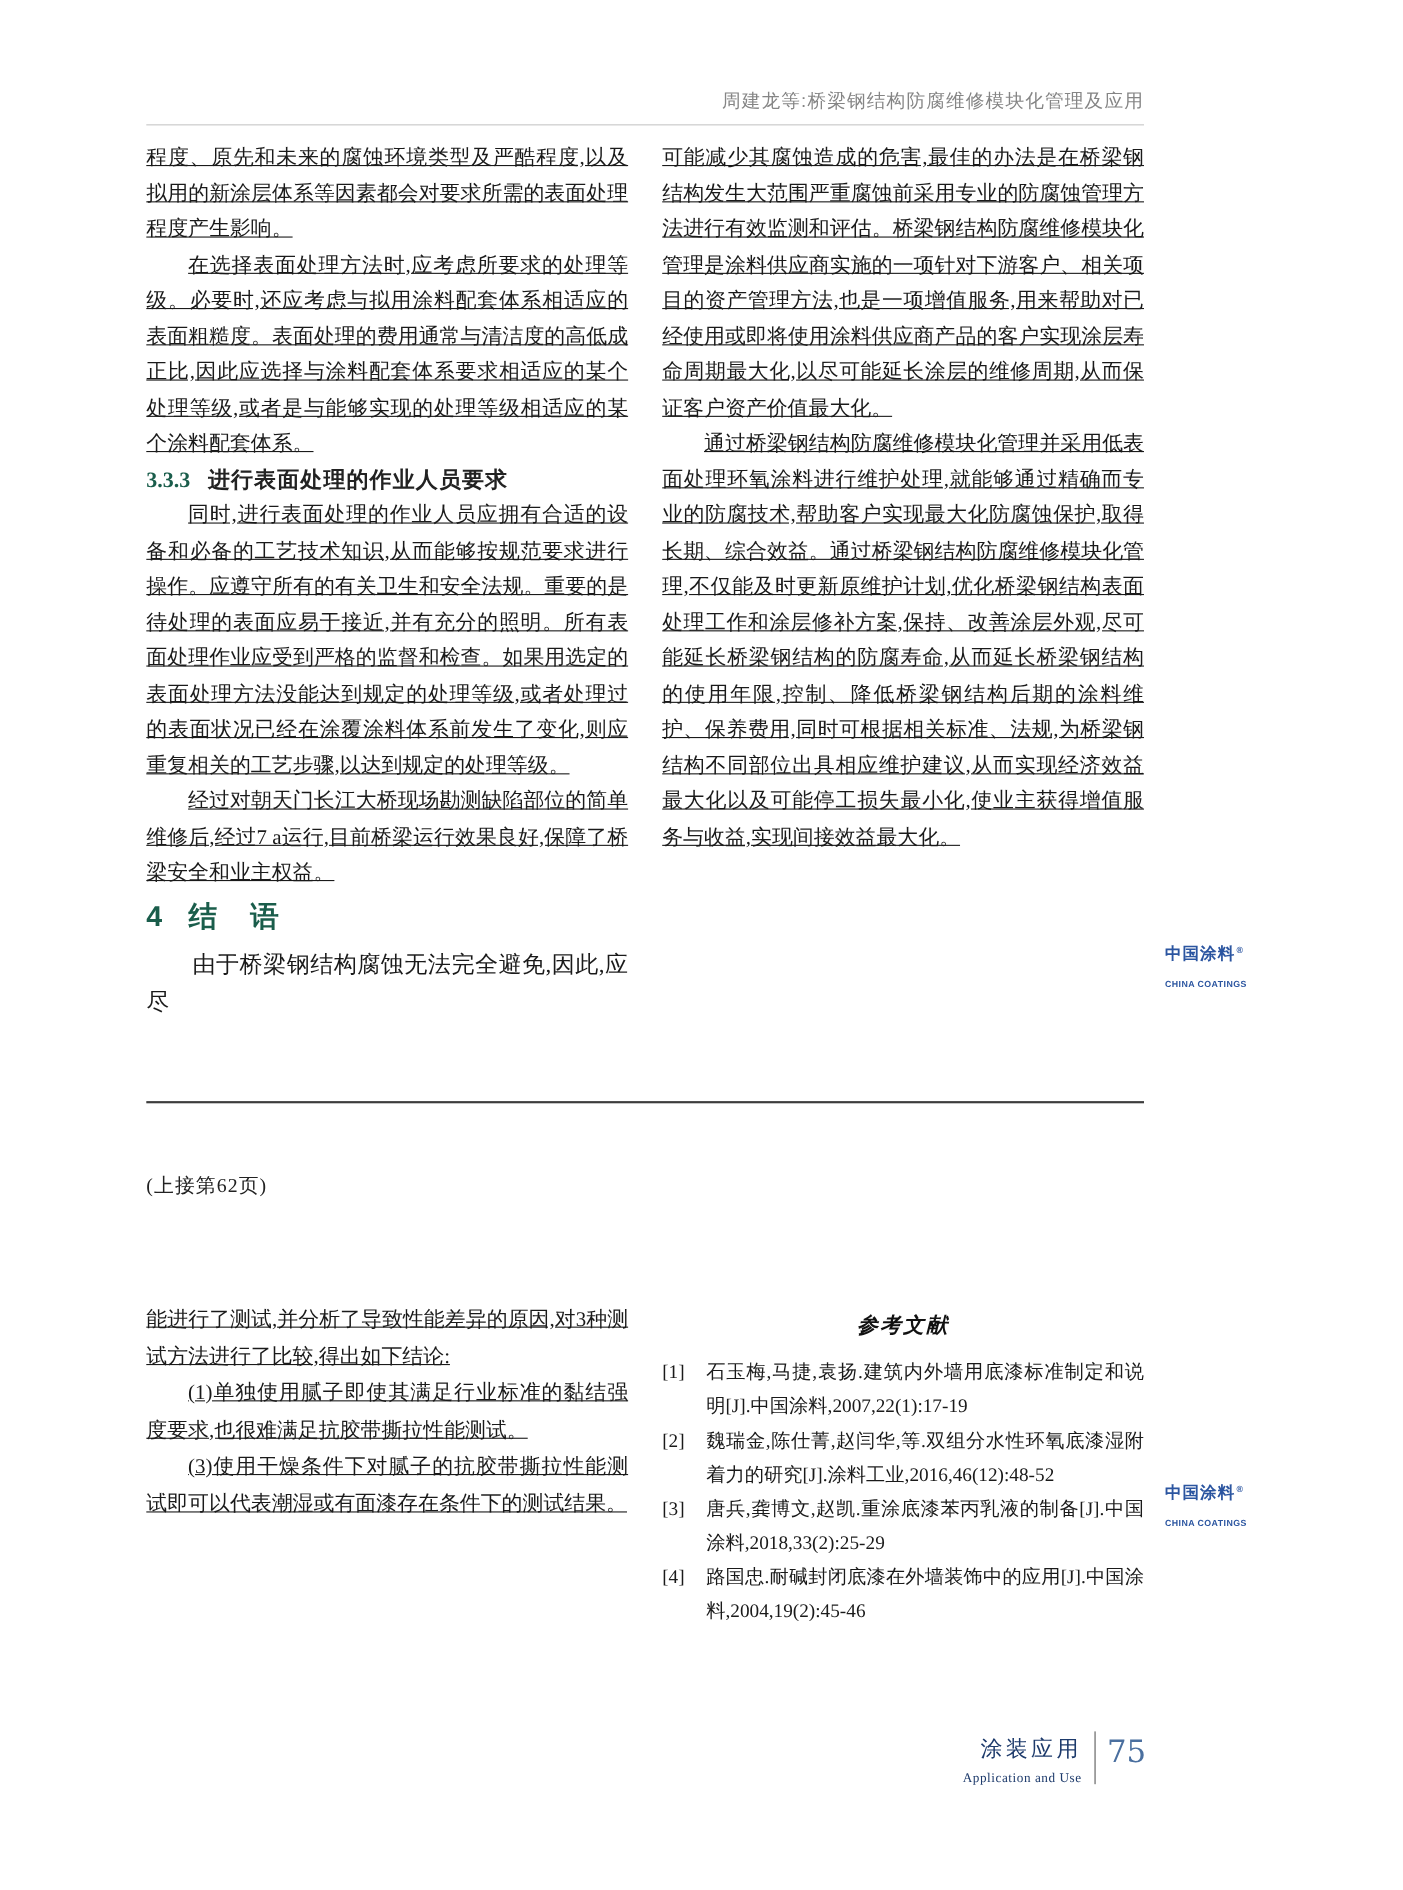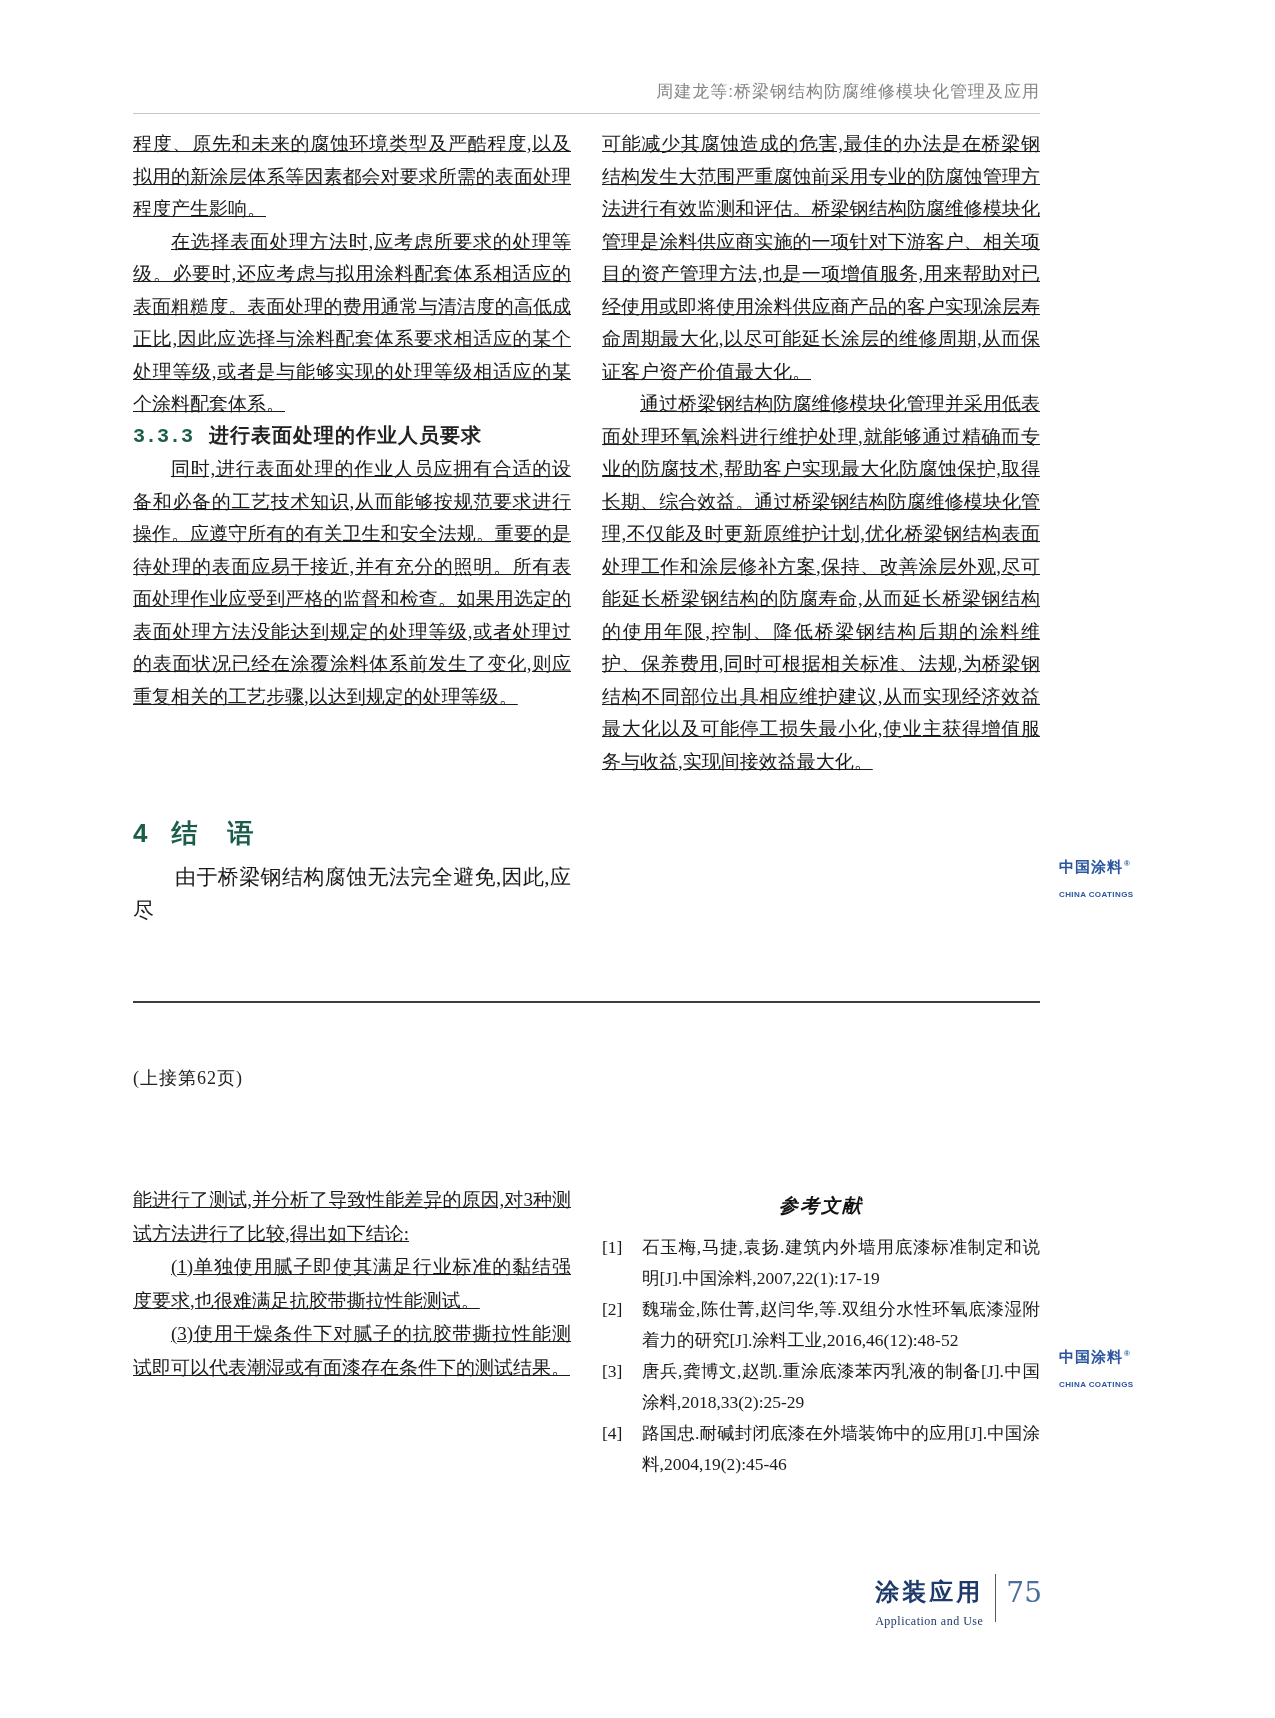--- a/index.html
+++ b/index.html
@@ -26,21 +26,21 @@
   }
   .col{
     position:absolute;width:438px;text-align:justify;
     font-size:19px;line-height:32.5px;
   }
   .col p{margin:0;padding:0;text-decoration:underline;}
   .indent{text-indent:2em;}
   .top-left{left:133px;top:128px;}
   .top-right{left:602px;top:128px;}
   .h333{
-    font-family:Liberation Mono, monospace;font-weight:bold;
+    font-family:Liberation Serif, serif;font-weight:bold;
     font-size:20px;line-height:32.5px;text-align:left;
   }
   .h333-num{color:var(--heading-green);margin-right:16px;}
   .h333-title{color:#222222;letter-spacing:1px;}
   .section4{position:absolute;left:133px;top:816px;width:438px;}
   .h4-row{
     font-family:"Liberation Sans", sans-serif;font-weight:bold;
     color:var(--heading-green);margin-bottom:10px;
   }
   .h4-num{font-size:26px;margin-right:24px;}
@@ -76,22 +76,22 @@
     display:flex;font-size:17.5px;line-height:31px;margin:0;
   }
   .ref-label{flex:0 0 32px;text-align:left;}
   .ref-text{flex:1;text-align:justify;padding-left:8px;}
   .page-footer{
     position:absolute;right:233px;top:1574px;
     display:flex;align-items:flex-start;
   }
   .footer-left{text-align:right;padding-right:12px;padding-top:2px;}
   .footer-zh{
-    font-family:"Liberation Sans", sans-serif;font-weight:bold;
-    font-size:24px;color:var(--footer-navy);letter-spacing:3px;
+    font-family:"Liberation Sans", sans-serif;font-weight:normal;
+    font-size:20px;color:var(--footer-navy);letter-spacing:3px;
   }
   .footer-en{
     font-size:12px;color:var(--footer-navy);letter-spacing:0.5px;margin-top:6px;
   }
   .footer-bar{width:1px;height:48px;background:#5a5a5a;}
   .footer-page{
     font-size:28px;color:var(--page-num-blue);padding-left:10px;padding-top:2px;
     font-family:"DejaVu Serif", serif;
   }
 </style>
@@ -103,20 +103,21 @@
   <div class="running-head">周建龙等:桥梁钢结构防腐维修模块化管理及应用</div>
   <div class="header-rule"></div>
 
   <div class="col top-left">
     <p>程度、原先和未来的腐蚀环境类型及严酷程度,以及拟用的新涂层体系等因素都会对要求所需的表面处理程度产生影响。</p>
     <p class="indent">在选择表面处理方法时,应考虑所要求的处理等级。必要时,还应考虑与拟用涂料配套体系相适应的表面粗糙度。表面处理的费用通常与清洁度的高低成正比,因此应选择与涂料配套体系要求相适应的某个处理等级,或者是与能够实现的处理等级相适应的某个涂料配套体系。</p>
     <div class="h333">
       <span class="h333-num">3.3.3</span><span class="h333-title">进行表面处理的作业人员要求</span>
     </div>
     <p class="indent">同时,进行表面处理的作业人员应拥有合适的设备和必备的工艺技术知识,从而能够按规范要求进行操作。应遵守所有的有关卫生和安全法规。重要的是待处理的表面应易于接近,并有充分的照明。所有表面处理作业应受到严格的监督和检查。如果用选定的表面处理方法没能达到规定的处理等级,或者处理过的表面状况已经在涂覆涂料体系前发生了变化,则应重复相关的工艺步骤,以达到规定的处理等级。</p>
+    <p class="indent">经过对朝天门长江大桥现场勘测缺陷部位的简单维修后,经过7 a运行,目前桥梁运行效果良好,保障了桥梁安全和业主权益。</p>
   </div>
 
   <div class="col top-right">
     <p>可能减少其腐蚀造成的危害,最佳的办法是在桥梁钢结构发生大范围严重腐蚀前采用专业的防腐蚀管理方法进行有效监测和评估。桥梁钢结构防腐维修模块化管理是涂料供应商实施的一项针对下游客户、相关项目的资产管理方法,也是一项增值服务,用来帮助对已经使用或即将使用涂料供应商产品的客户实现涂层寿命周期最大化,以尽可能延长涂层的维修周期,从而保证客户资产价值最大化。</p>
     <p class="indent">通过桥梁钢结构防腐维修模块化管理并采用低表面处理环氧涂料进行维护处理,就能够通过精确而专业的防腐技术,帮助客户实现最大化防腐蚀保护,取得长期、综合效益。通过桥梁钢结构防腐维修模块化管理,不仅能及时更新原维护计划,优化桥梁钢结构表面处理工作和涂层修补方案,保持、改善涂层外观,尽可能延长桥梁钢结构的防腐寿命,从而延长桥梁钢结构的使用年限,控制、降低桥梁钢结构后期的涂料维护、保养费用,同时可根据相关标准、法规,为桥梁钢结构不同部位出具相应维护建议,从而实现经济效益最大化以及可能停工损失最小化,使业主获得增值服务与收益,实现间接效益最大化。</p>
   </div>
 
   <div class="section4">
     <div class="h4-row">
       <span class="h4-num">4</span><span class="h4-title">结　语</span>

